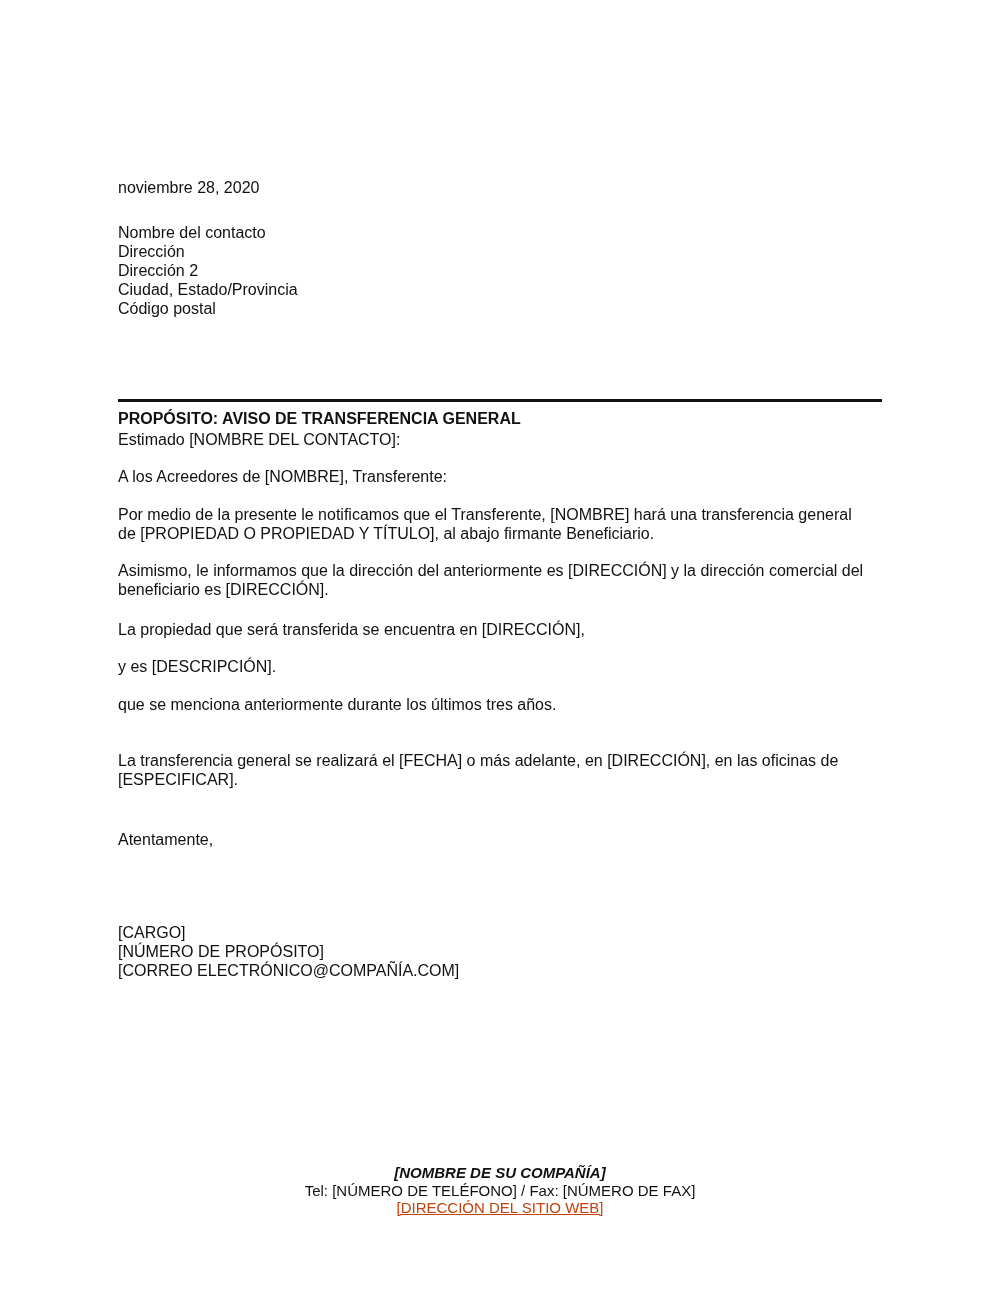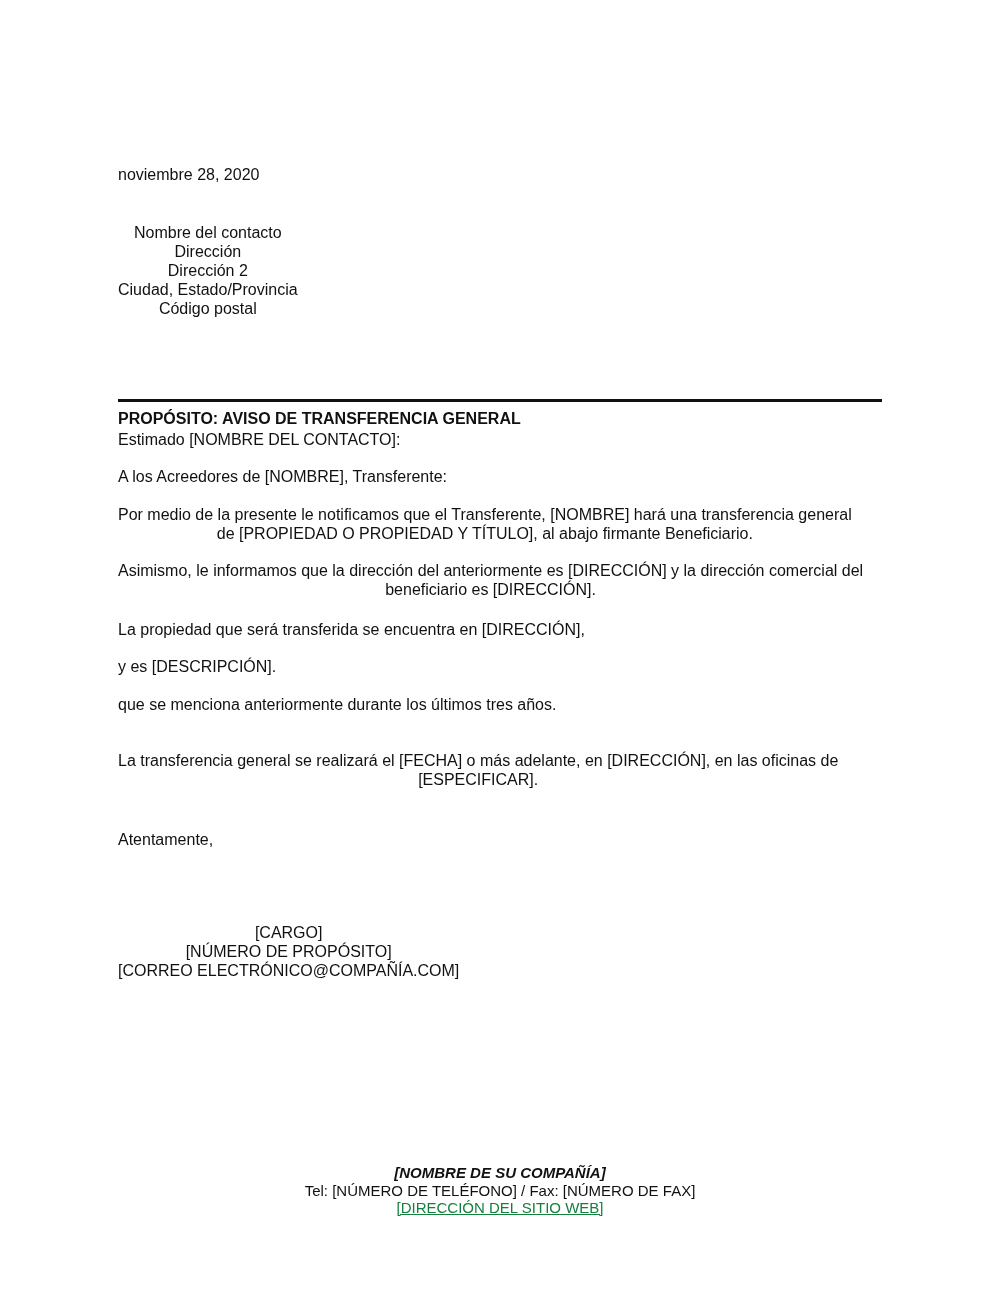--- a/index.html
+++ b/index.html
@@ -2,32 +2,32 @@
 <html><head>
   <meta charset="utf-8">
   <style>
     html, body { margin: 0; padding: 0; background: #ffffff; }
     body {
       width: 1000px; height: 1290px; position: relative; overflow: hidden;
       font-family: "Liberation Sans", sans-serif; color: #111111;
       font-size: 16px; line-height: 19px;
     }
     .abs { position: absolute; left: 118px; white-space: nowrap; }
-    .block div { height: 19px; text-align: center; }
+    .block div { height: 19px; }
     .subject { font-weight: bold; margin-top: 36px; }
     .rule { position: absolute; left: 118px; width: 764px; height: 3px; background: #111111; top: 399px; }
     .footer { position: absolute; left: 0; width: 1000px; text-align: center; top: 1164px; font-size: 15px; line-height: 17.5px; }
     .footer .company { font-weight: bold; font-style: italic; }
-    .footer a { color: #15803d; text-decoration: underline; margin-top: 33px; }
+    .footer a { color: #c2410c; text-decoration: underline; margin-top: 33px; }
   </style>
 </head>
 <body>
 
 <div>
-  <div class="abs" style="top:165px">noviembre 28, 2020</div>
+  <div class="abs" style="top:178px">noviembre 28, 2020</div>
 
   <div class="abs block" style="top:223px">
     <div>Nombre del contacto</div>
     <div>Dirección</div>
     <div>Dirección 2</div>
     <div>Ciudad, Estado/Provincia</div>
     <div>Código postal</div>
   </div>
 
   <div class="abs subject" style="top:373px">PROPÓSITO: AVISO DE TRANSFERENCIA GENERAL</div>

